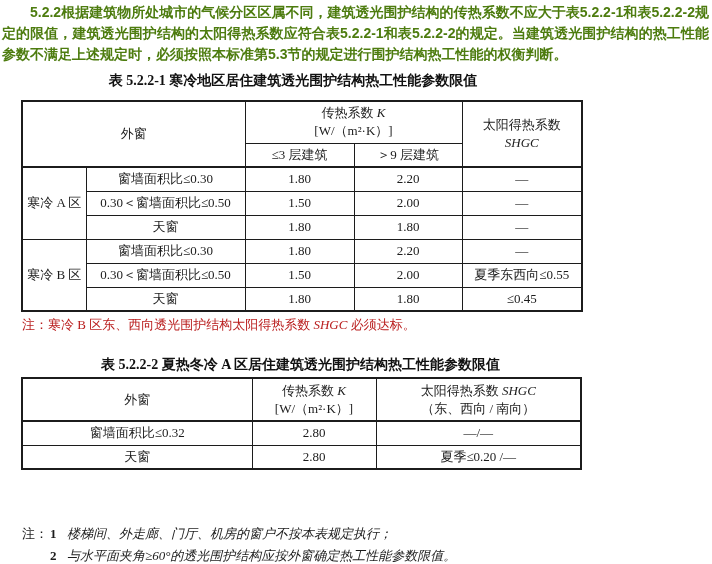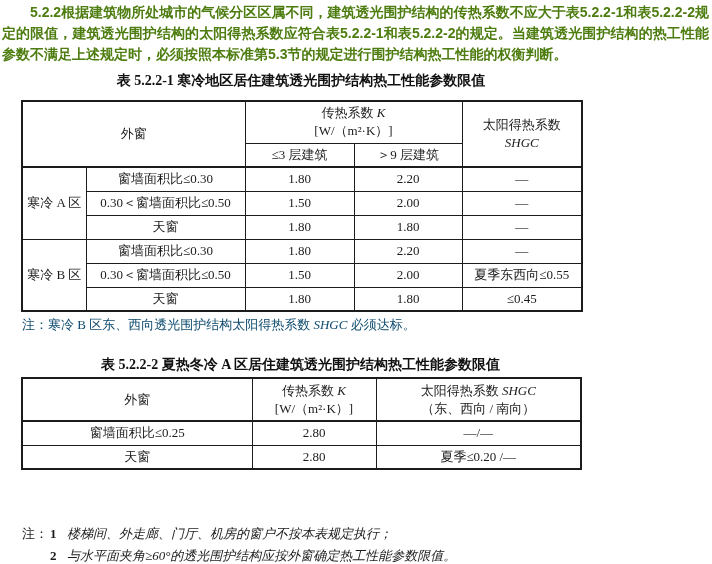--- a/index.html
+++ b/index.html
@@ -12,40 +12,40 @@
   #paragraph{
     left:2px;top:2px;width:707px;
     font-family:"Liberation Sans","DejaVu Sans",sans-serif;
     font-weight:600;font-size:14px;line-height:21px;
     text-align:justify;text-indent:28px;color:#4d7c0f;
   }
   .tbl-title{
     font-weight:bold;font-size:14px;text-align:center;color:#111;
     font-family:"Liberation Serif","DejaVu Serif",serif;
   }
-  #t1-title{left:21px;top:72px;width:560px;}
+  #t1-title{left:13px;top:72px;width:560px;}
   #t2-title{left:21px;top:356px;width:559px;}
   table{
     border-collapse:collapse;table-layout:fixed;
     font-size:13px;color:#1c1c1c;
     border:2px solid #1c1c1c;
   }
   #table1{left:21px;top:100px;width:560px;}
   #table2{left:21px;top:377px;width:559px;}
   td{
     border:1px solid #1c1c1c;text-align:center;vertical-align:middle;
     padding:0 2px;overflow:hidden;
   }
   td.hb{border-bottom-width:2px;}
   tr.r42{height:42px;}
   tr.r43{height:43px;}
   tr.r24{height:24px;}
   .cell-2line div{line-height:18px;}
   i{font-style:italic;}
-  .note{font-size:13px;line-height:15px;color:#0c4a6e;}
+  .note{font-size:13px;line-height:15px;color:#b91c1c;}
   #t1-note{left:22px;top:317px;width:560px;}
   #t2-notes{left:22px;top:523px;width:640px;}
   .note-row{display:flex;font-size:13px;line-height:22px;}
   .note-label{width:28px;flex:0 0 28px;}
   .note-num{width:17px;flex:0 0 17px;font-weight:bold;}
   .note-text{flex:1;font-style:italic;}
 </style>
 </head>
 <body>
 
@@ -136,21 +136,21 @@
       <td class="hb cell-2line">
         <div><span>传热系数 </span><i>K</i></div>
         <div>[W/（m²·K）]</div>
       </td>
       <td class="hb cell-2line">
         <div><span>太阳得热系数 </span><i>SHGC</i></div>
         <div>（东、西向 / 南向）</div>
       </td>
     </tr>
     <tr class="r24">
-      <td>窗墙面积比≤0.25</td>
+      <td>窗墙面积比≤0.32</td>
       <td>2.80</td>
       <td>—/—</td>
     </tr>
     <tr class="r24">
       <td>天窗</td>
       <td>2.80</td>
       <td>夏季≤0.20 /—</td>
     </tr>
   </tbody>
 </table>

